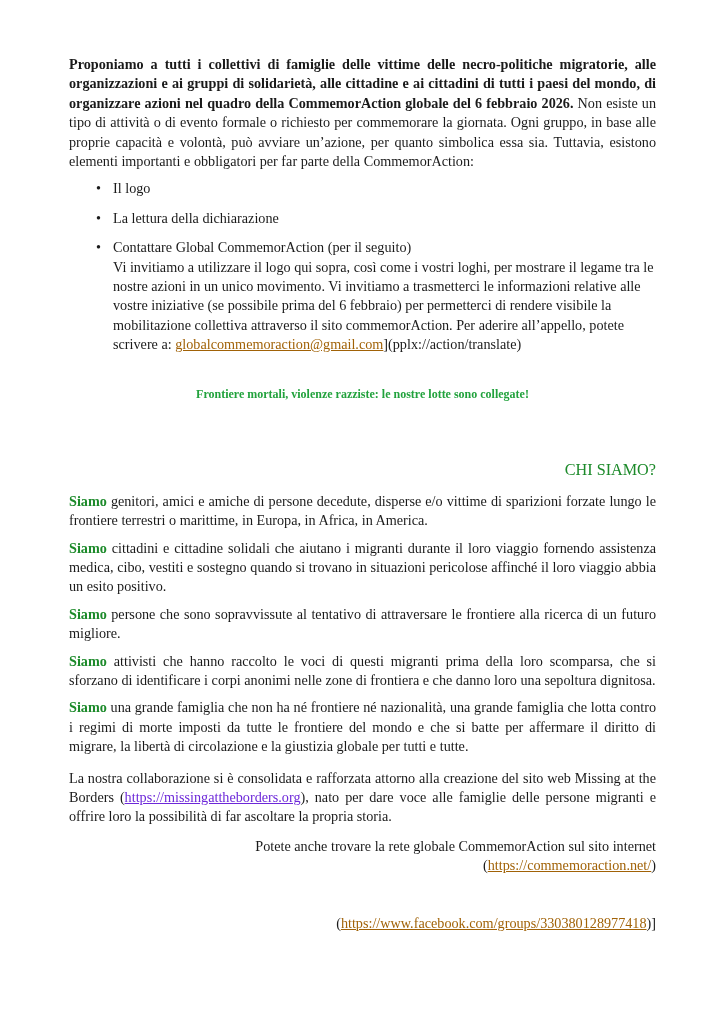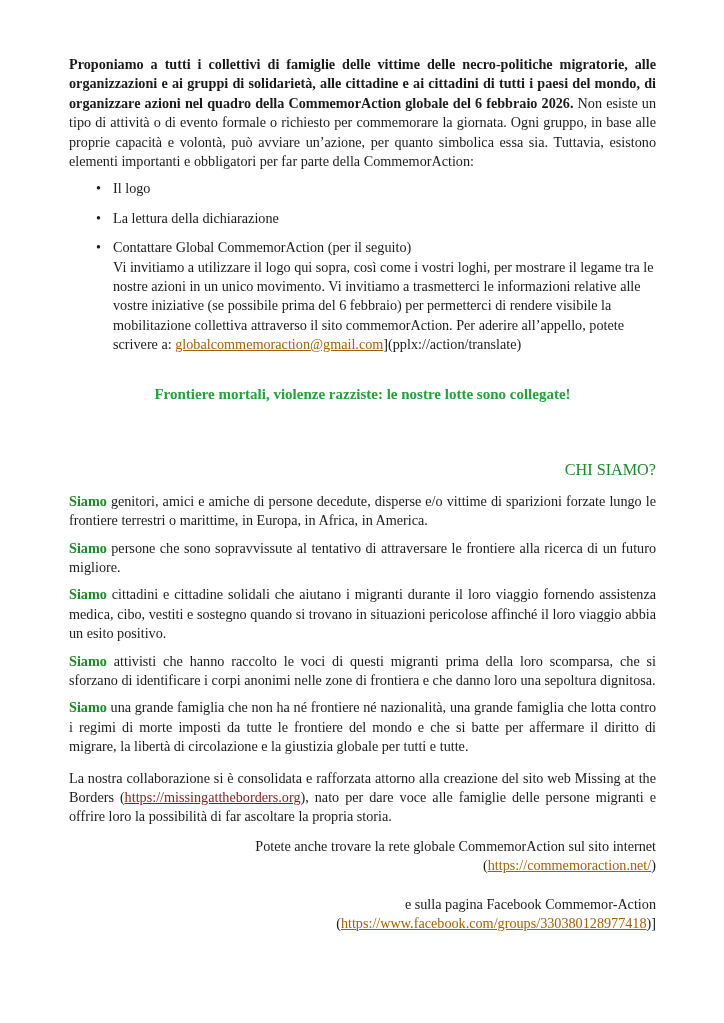--- a/index.html
+++ b/index.html
@@ -11,24 +11,24 @@
       line-height: 19.4px;
     }
     .page { position: absolute; left: 69px; top: 55px; width: 587px; }
     p { margin: 0; text-align: justify; }
     .intro-bold { font-weight: bold; }
     ul.reqs { list-style: none; margin: 8px 0 0 0; padding: 0 0 0 44px; }
     ul.reqs li { position: relative; margin-bottom: 10px; text-align: left; }
     ul.reqs li .bullet { position: absolute; left: -17px; top: 0; }
     ul.reqs li .detail { display: block; text-align: left; }
     a.link-navy { color: #a16207; text-decoration: underline; }
-    a.link-blue { color: #7f1d1d; text-decoration: underline; }
+    a.link-blue { color: #6d28d9; text-decoration: underline; }
     .slogan {
       color: #22a23d; font-weight: bold; text-align: center;
-      font-size: 15px; margin-top: 28px; line-height: 22px;
+      font-size: 12px; margin-top: 28px; line-height: 22px;
     }
     .section-title {
       color: #1c8a2a; font-weight: normal; text-align: right;
       font-size: 16.2px; margin-top: 54px; line-height: 22px;
     }
     .who p { margin-top: 8px; }
     .who p:first-child { margin-top: 11px; }
     .siamo { color: #1c8a2a; font-weight: bold; }
     .collab { margin-top: 12px; }
     .left { text-align: right; }
@@ -59,31 +59,31 @@
       <span class="detail"><span>Vi invitiamo a utilizzare il logo qui sopra, così come i vostri loghi, per mostrare il legame tra le nostre azioni in un unico movimento. Vi invitiamo a trasmetterci le informazioni relative alle vostre iniziative (se possibile prima del 6 febbraio) per permetterci di rendere visibile la mobilitazione collettiva attraverso il sito commemorAction. Per aderire all’appello, potete scrivere a: </span><a class="link-navy" href="#">globalcommemoraction@gmail.com</a><span>](pplx://action/translate)</span></span>
     </li>
   </ul>
 
   <div class="slogan">Frontiere mortali, violenze razziste: le nostre lotte sono collegate!</div>
 
   <div class="section-title">CHI SIAMO?</div>
 
   <div class="who">
     <p><span class="siamo">Siamo</span><span> genitori, amici e amiche di persone decedute, disperse e/o vittime di sparizioni forzate lungo le frontiere terrestri o marittime, in Europa, in Africa, in America.</span></p>
+    <p><span class="siamo">Siamo</span><span> cittadini e cittadine solidali che aiutano i migranti durante il loro viaggio fornendo assistenza medica, cibo, vestiti e sostegno quando si trovano in situazioni pericolose affinché il loro viaggio abbia un esito positivo.</span></p>
     <p><span class="siamo">Siamo</span><span> persone che sono sopravvissute al tentativo di attraversare le frontiere alla ricerca di un futuro migliore.</span></p>
-    <p><span class="siamo">Siamo</span><span> cittadini e cittadine solidali che aiutano i migranti durante il loro viaggio fornendo assistenza medica, cibo, vestiti e sostegno quando si trovano in situazioni pericolose affinché il loro viaggio abbia un esito positivo.</span></p>
     <p><span class="siamo">Siamo</span><span> attivisti che hanno raccolto le voci di questi migranti prima della loro scomparsa, che si sforzano di identificare i corpi anonimi nelle zone di frontiera e che danno loro una sepoltura dignitosa.</span></p>
     <p><span class="siamo">Siamo</span><span> una grande famiglia che non ha né frontiere né nazionalità, una grande famiglia che lotta contro i regimi di morte imposti da tutte le frontiere del mondo e che si batte per affermare il diritto di migrare, la libertà di circolazione e la giustizia globale per tutti e tutte.</span></p>
   </div>
 
   <p class="collab"><span>La nostra collaborazione si è consolidata e rafforzata attorno alla creazione del sito web Missing at the Borders (</span><a class="link-blue" href="#">https://missingattheborders.org</a><span>), nato per dare voce alle famiglie delle persone migranti e offrire loro la possibilità di far ascoltare la propria storia.</span></p>
 
   <p class="left gap10">
     <span>Potete anche trovare la rete globale CommemorAction sul sito internet</span><br>
     <span>(</span><a class="link-navy" href="#">https://commemoraction.net/</a><span>)</span>
   </p>
 
   <p class="left gap18">
-    <span>e sulla pagina Facebook Commemor-Action</span><br>
+    <br>
     <span>(</span><a class="link-navy" href="#">https://www.facebook.com/groups/330380128977418</a><span>)]</span>
   </p>
 
 </div>
 
 </body></html>

